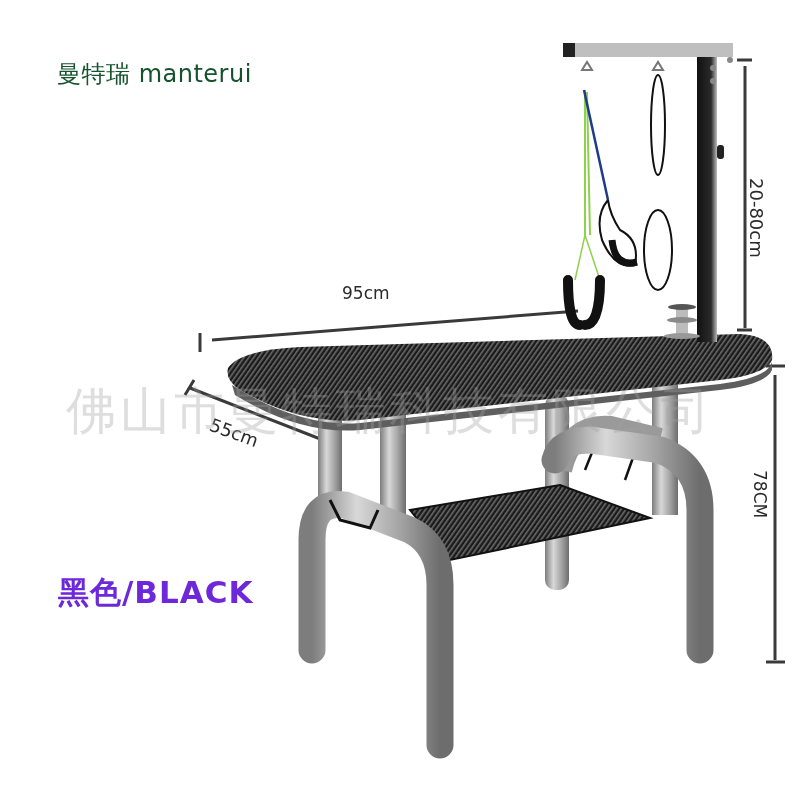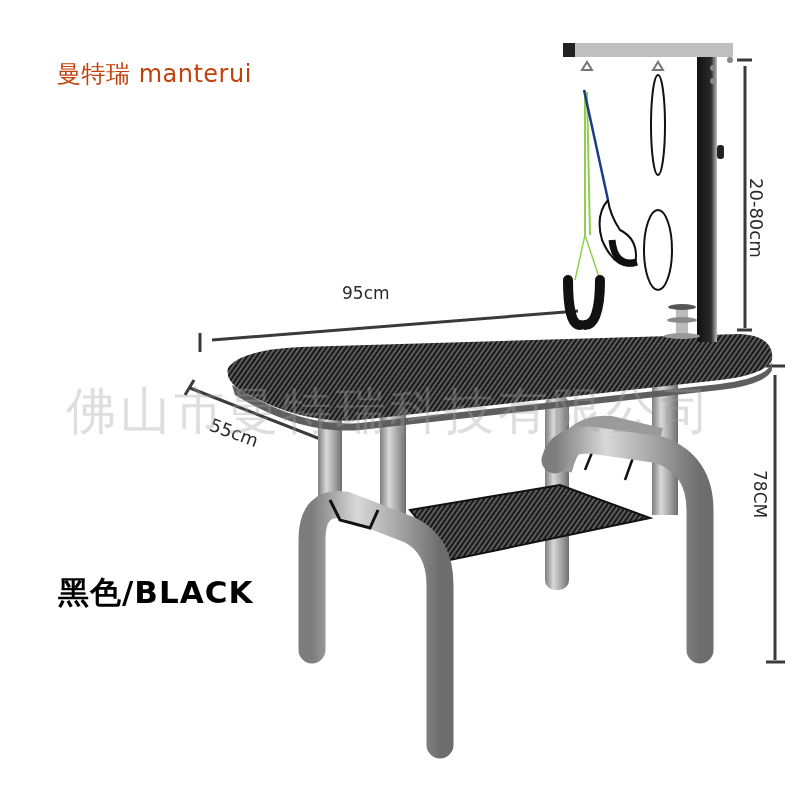--- a/index.html
+++ b/index.html
@@ -1,19 +1,19 @@
 <!DOCTYPE html>
 <html><head>
   <meta charset="utf-8">
   <style>
     html, body { margin:0; padding:0; background:#ffffff; }
     body { width:800px; height:800px; position:relative; overflow:hidden;
            font-family:"DejaVu Sans","Liberation Sans",sans-serif; color:#2b2b2b; }
-    .brand { position:absolute; left:57px; top:58px; font-size:24px; letter-spacing:0.5px; color:#c2410c; }
-    .color-label { position:absolute; left:58px; top:572px; font-size:31px; font-weight:bold; color:#000000; letter-spacing:1px; }
+    .brand { position:absolute; left:57px; top:58px; font-size:24px; letter-spacing:0.5px; color:#14532d; }
+    .color-label { position:absolute; left:58px; top:572px; font-size:31px; font-weight:bold; color:#6d28d9; letter-spacing:1px; }
     .dim { position:absolute; font-size:17px; color:#2a2a2a; }
     .dim-95 { left:342px; top:283px; }
     .dim-55 { left:214px; top:414px; transform:rotate(20deg); transform-origin:left top; font-size:18px; }
     .dim-2080 { left:746px; top:178px; writing-mode:vertical-rl; font-size:18px; }
     .dim-78 { left:750px; top:470px; writing-mode:vertical-rl; font-size:17px; }
     .watermark { position:absolute; left:66px; top:378px; font-size:50px; color:rgba(160,160,160,0.35);
                  letter-spacing:4px; font-family:"DejaVu Sans",sans-serif; z-index:5; pointer-events:none; }
     svg.scene { position:absolute; left:0; top:0; }
   </style>
 </head>

